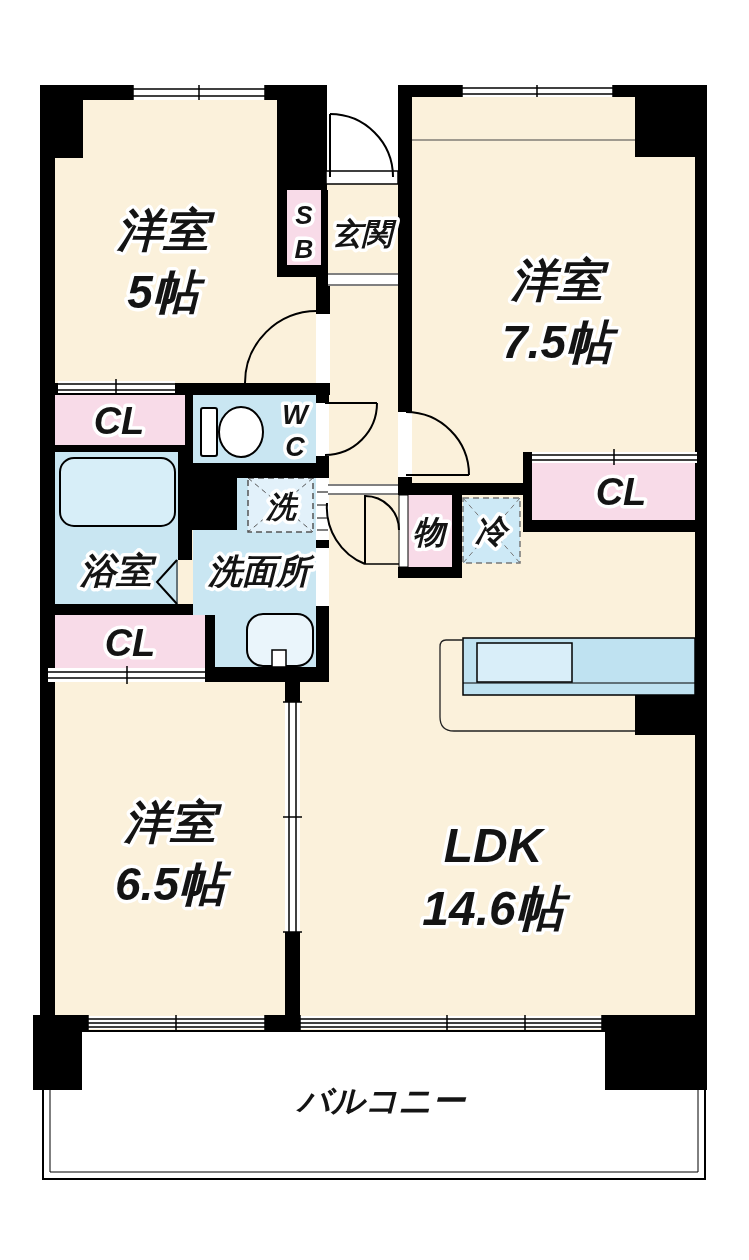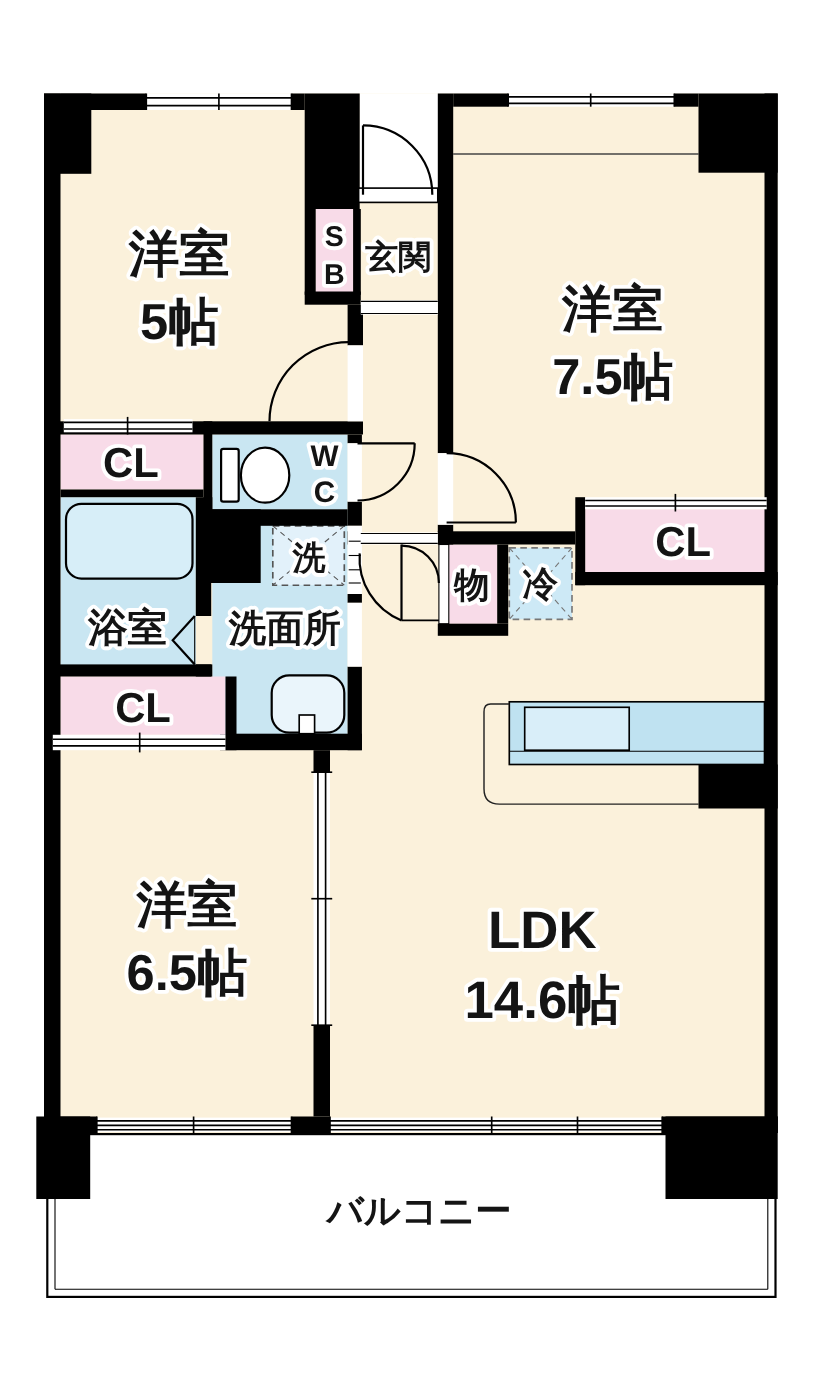--- a/index.html
+++ b/index.html
@@ -1,17 +1,17 @@
 <!DOCTYPE html>
 <html><head>
 <meta charset="utf-8">
 <style>
   html,body{margin:0;padding:0;background:#ffffff;}
   .stage{position:relative;width:749px;height:1260px;background:#ffffff;overflow:hidden;
-         font-family:"Liberation Sans","DejaVu Sans",sans-serif;}
+         font-family:"Liberation Sans","DejaVu Sans",sans-serif;font-style:italic;}
   svg{display:block;}
   svg text{
     font-family:"Liberation Sans","DejaVu Sans",sans-serif;
     font-weight:bold; fill:#141414; text-anchor:middle;
     paint-order:stroke; stroke:#ffffff; stroke-width:7px; stroke-linejoin:round;
   }
   .t48{font-size:48px;} .t46{font-size:46px;} .t38{font-size:38px;}
   .t36{font-size:36px;} .t34{font-size:34px;} .t33{font-size:33px;}
   .t32{font-size:32px;} .t30{font-size:30px;} .t27{font-size:27px;} .t26{font-size:26px;}
   .wall{fill:#000000;}

